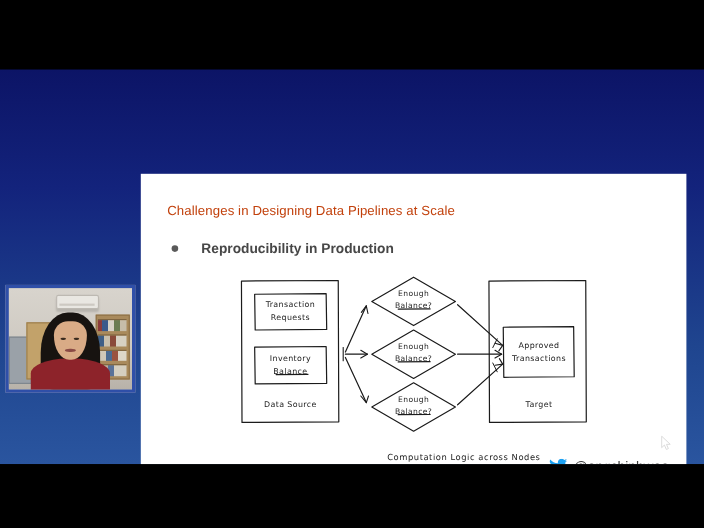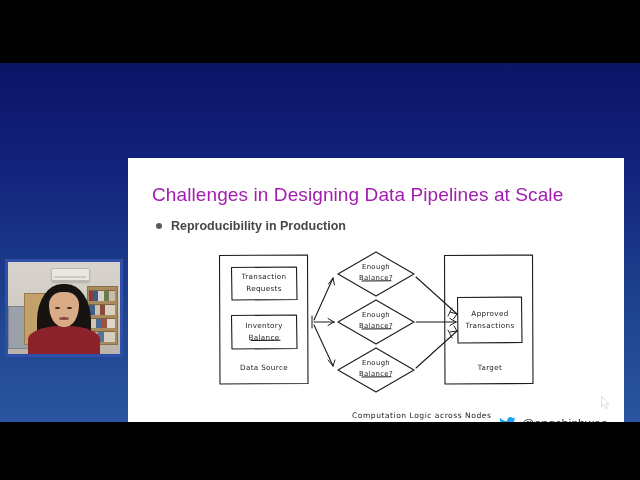--- a/index.html
+++ b/index.html
@@ -178,33 +178,33 @@
     height: 287px;
     background: #ffffff;
     z-index: 10;
     overflow: hidden;
   }
 
   #slide-title {
     position: absolute;
     left: 24px;
     top: 26px;
-    font-size: 19px;
-    color: #a21caf;
+    font-size: 12px;
+    color: #c2410c;
     white-space: nowrap;
     letter-spacing: .1px;
   }
 
   #bullet-row {
     position: absolute;
     left: 28px;
     top: 61px;
     display: flex;
     align-items: center;
-    gap: 9px;
+    gap: 21px;
   }
   #bullet-dot {
     width: 6px;
     height: 6px;
     border-radius: 50%;
     background: #5a5a5a;
     flex: 0 0 auto;
   }
   #bullet-text {
     font-size: 12.5px;

